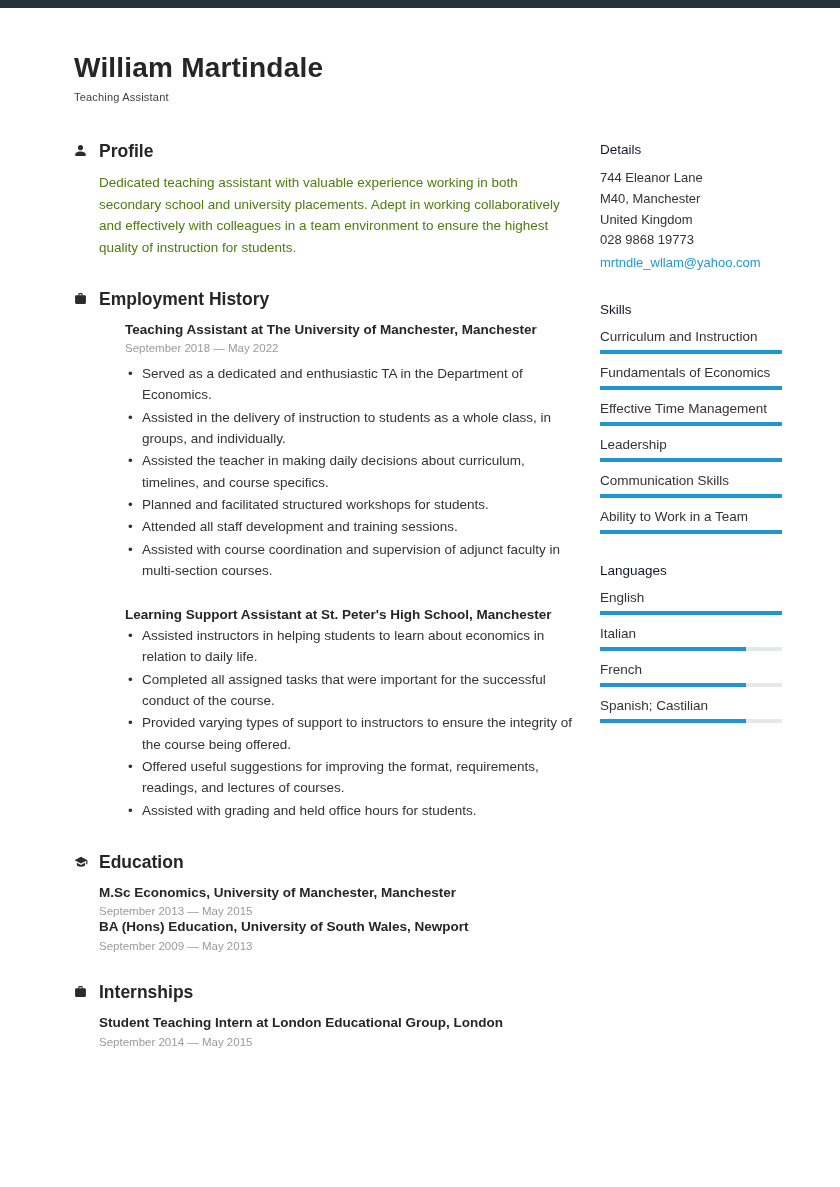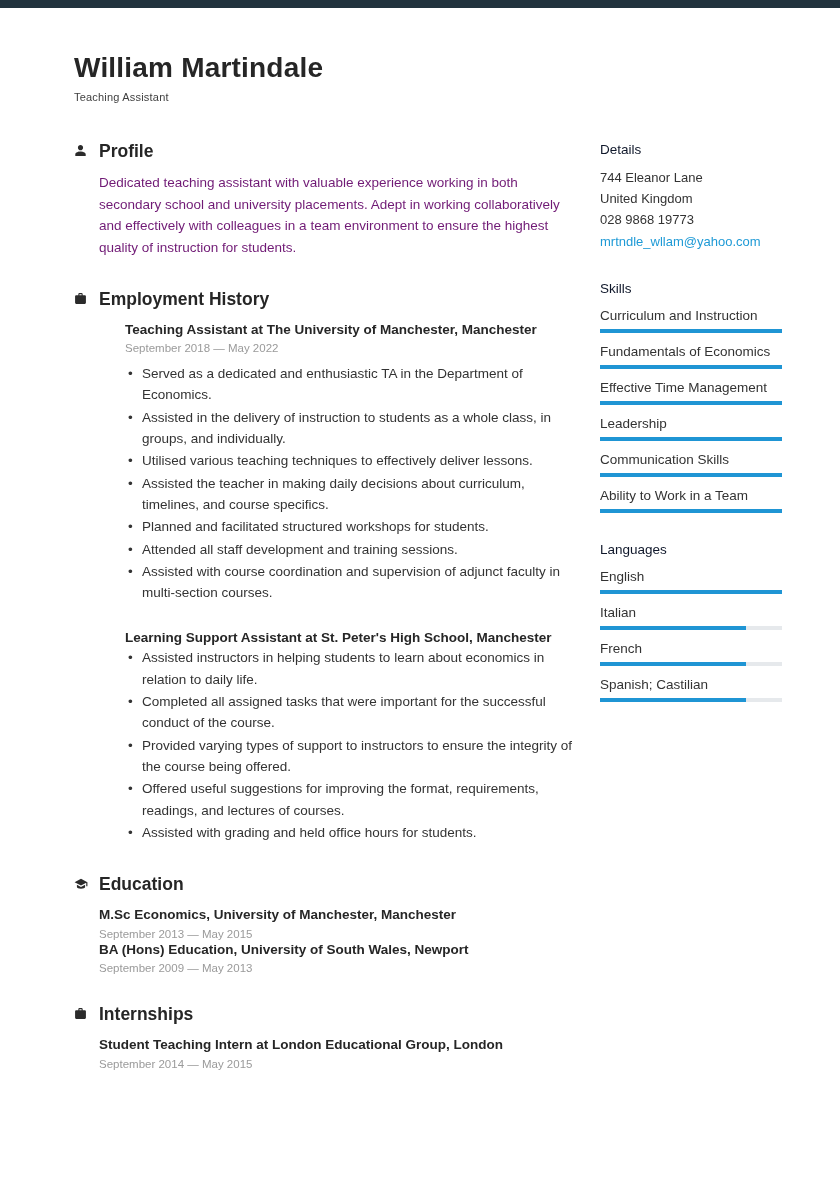--- a/index.html
+++ b/index.html
@@ -22,21 +22,21 @@
   .columns { display:flex; align-items:flex-start; }
   .main { flex:0 0 500px; width:500px; }
   .sidebar { flex:1; margin-left:26px; min-width:0; }
 
   
   .section { display:flex; margin-bottom:30px; }
   .icon-col { flex:0 0 25px; width:25px; padding-top:3px; color:#2b2b2b; }
   .icon-col svg { display:block; }
   .section-content { flex:1; min-width:0; }
   .section-title { font-size:17.5px; font-weight:700; color:#262626; margin-bottom:10px; line-height:1.2; }
-  .body-text { font-size:13.5px; line-height:1.6; color:#701a75; }
+  .body-text { font-size:13.5px; line-height:1.6; color:#4d7c0f; }
 
   .job { margin-bottom:24px;margin-left:26px; }
   .job:last-child, .entry:last-child { margin-bottom:0; }
   .entry { }
   .entry-title { font-size:13.5px; font-weight:700; color:#262626; line-height:1.45; }
   .dates { font-size:11.5px; color:#9a9a9a; margin-top:3px; margin-bottom:9px; }
   .entry .dates { margin-bottom:0; }
 
   ul.bullets { list-style:none; }
   ul.bullets li {
@@ -97,21 +97,20 @@
         <div class="section-content">
           <h2 class="section-title">Employment History</h2>
 
           <div class="job">
             <h3 class="entry-title">Teaching Assistant at The University of Manchester, Manchester</h3>
             <div class="dates">September 2018 — May 2022</div>
             <ul class="bullets">
 
             <li>Served as a dedicated and enthusiastic TA in the Department of Economics.</li>
                 <li>Assisted in the delivery of instruction to students as a whole class, in groups, and individually.</li>
-                <li>Utilised various teaching techniques to effectively deliver lessons.</li>
                 <li>Assisted the teacher in making daily decisions about curriculum, timelines, and course specifics.</li>
                 <li>Planned and facilitated structured workshops for students.</li>
                 <li>Attended all staff development and training sessions.</li>
                 <li>Assisted with course coordination and supervision of adjunct faculty in multi-section courses.</li>
               </ul>
           </div>
 
           <div class="job">
             <h3 class="entry-title">Learning Support Assistant at St. Peter's High School, Manchester</h3>
             <ul class="bullets">
@@ -172,20 +171,21 @@
 
     </div>
 
     <aside class="sidebar">
 
       <div class="side-section">
         <h3 class="side-title">Details</h3>
         <div>
 
         <div class="detail-line">744 Eleanor Lane</div>
+            <div class="detail-line">M40, Manchester</div>
             <div class="detail-line">United Kingdom</div>
             <div class="detail-line">028 9868 19773</div>
           </div>
         <a class="email">mrtndle_wllam@yahoo.com</a>
       </div>
 
       <div class="side-section">
         <h3 class="side-title">Skills</h3>
         <div>
 

